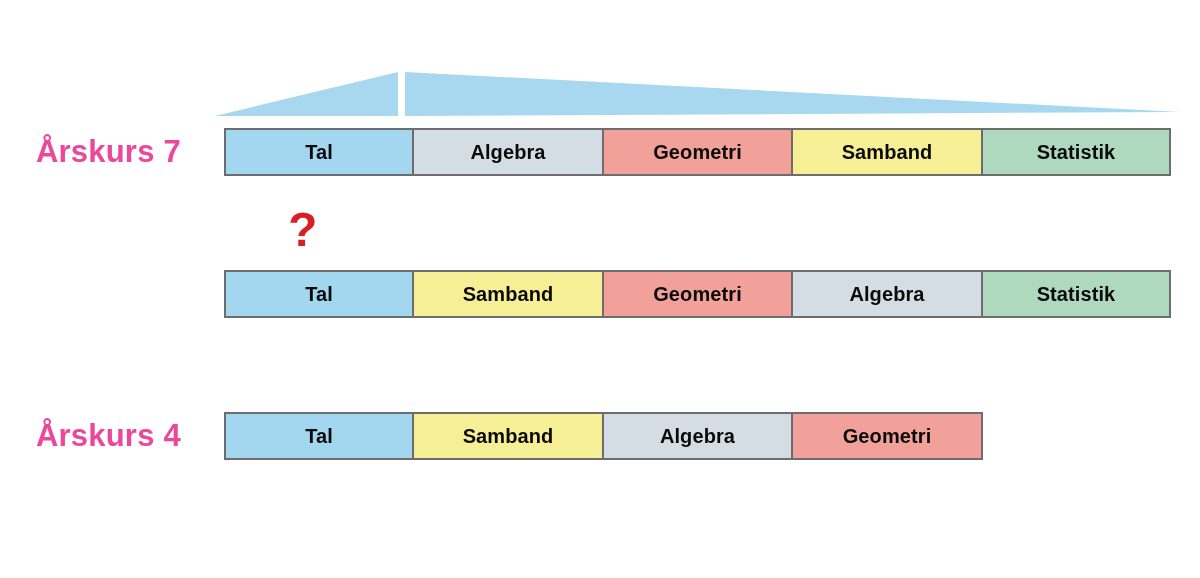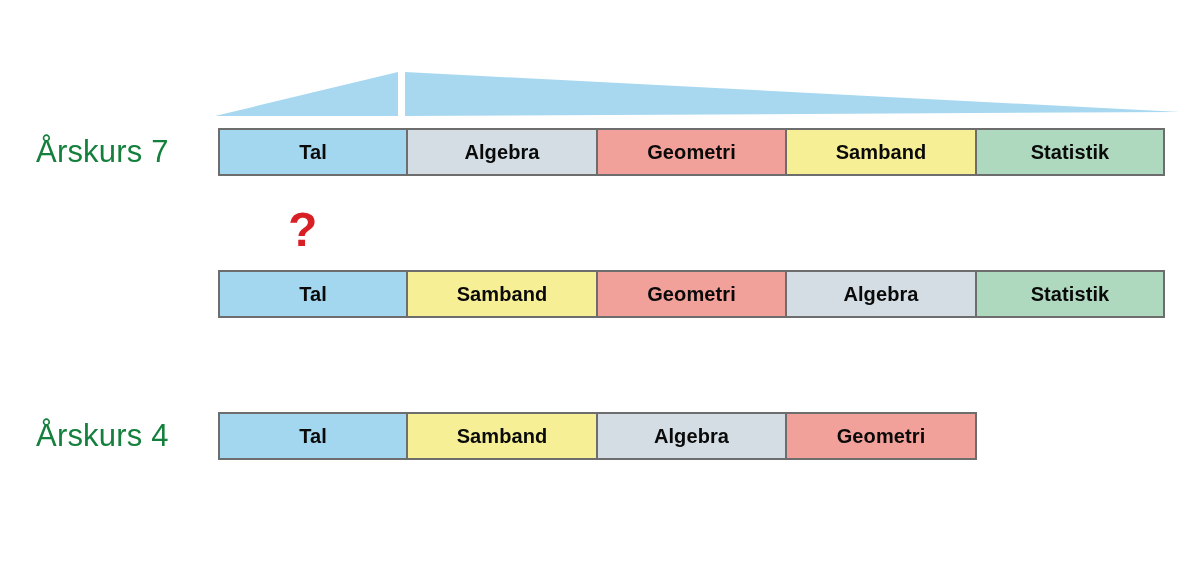--- a/index.html
+++ b/index.html
@@ -46,23 +46,23 @@
   .year-row.r8 { top: 268px; }
   .year-row.r9 { top: 410px; }
 
   .year-label {
     position: absolute;
     left: 36px;
     top: 0;
     height: 52px;
     line-height: 52px;
     font-size: 31px;
-    font-weight: 400;
+    font-weight: 700;
     letter-spacing: 0.2px;
-    color: #15803d;
+    color: #ec4899;
     white-space: nowrap;
   }
 
   .bar {
     position: absolute;
     left: 213px;
     top: 2px;
     height: 48px;
     display: flex;
     box-sizing: border-box;
@@ -75,21 +75,21 @@
     margin-left: -2px;
     display: flex;
     align-items: center;
     justify-content: center;
     font-size: 20px;
     font-weight: bold;
     color: #0a0a0a;
     letter-spacing: 0.1px;
     white-space: nowrap;
   }
-  .seg:first-child { margin-left: 5px; }
+  .seg:first-child { margin-left: 11px; }
 
   
   .question-mark {
     position: absolute;
     left: 288px;
     top: 206px;
     font-size: 48px;
     font-weight: bold;
     line-height: 1;
     color: #d91f26;

